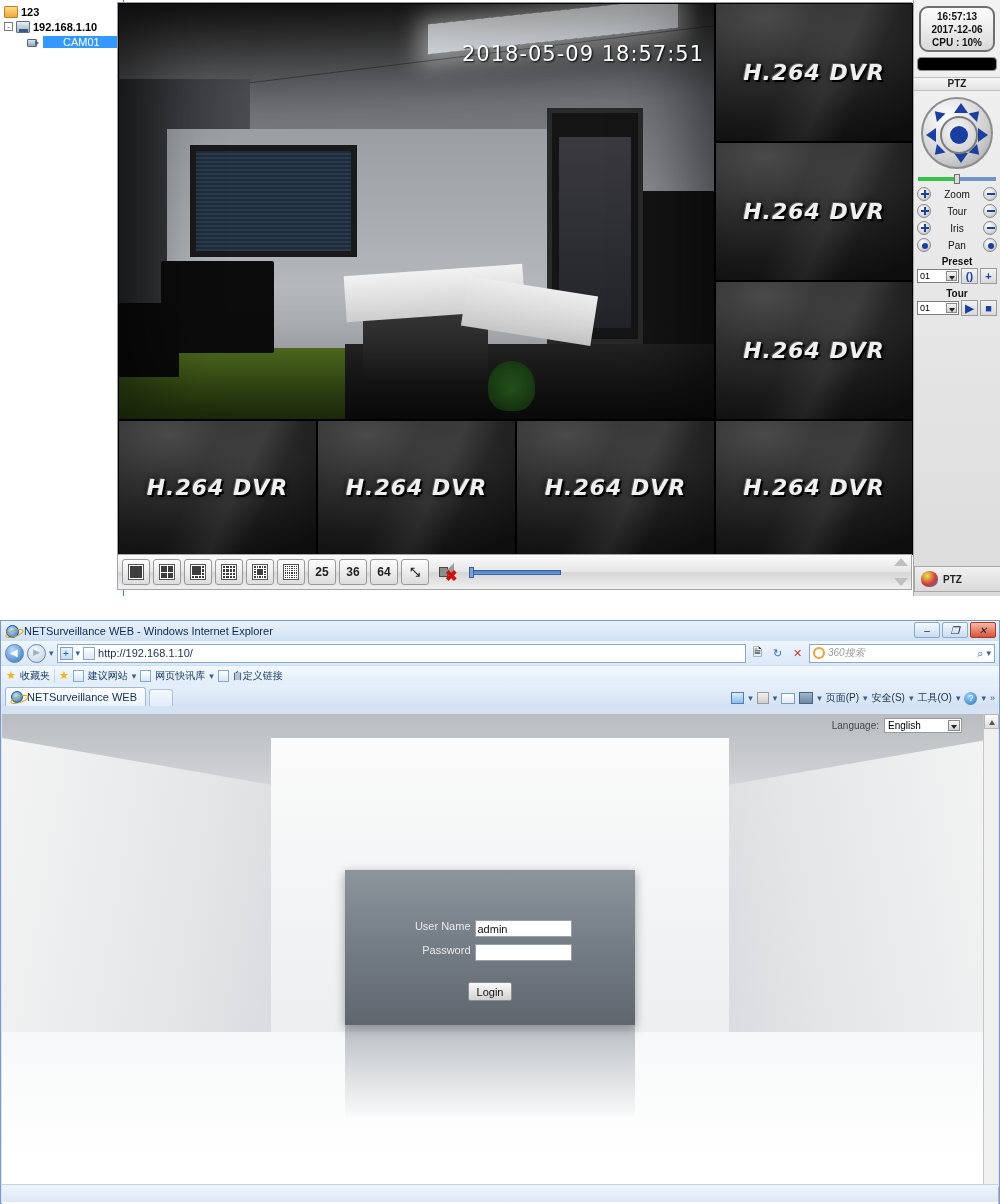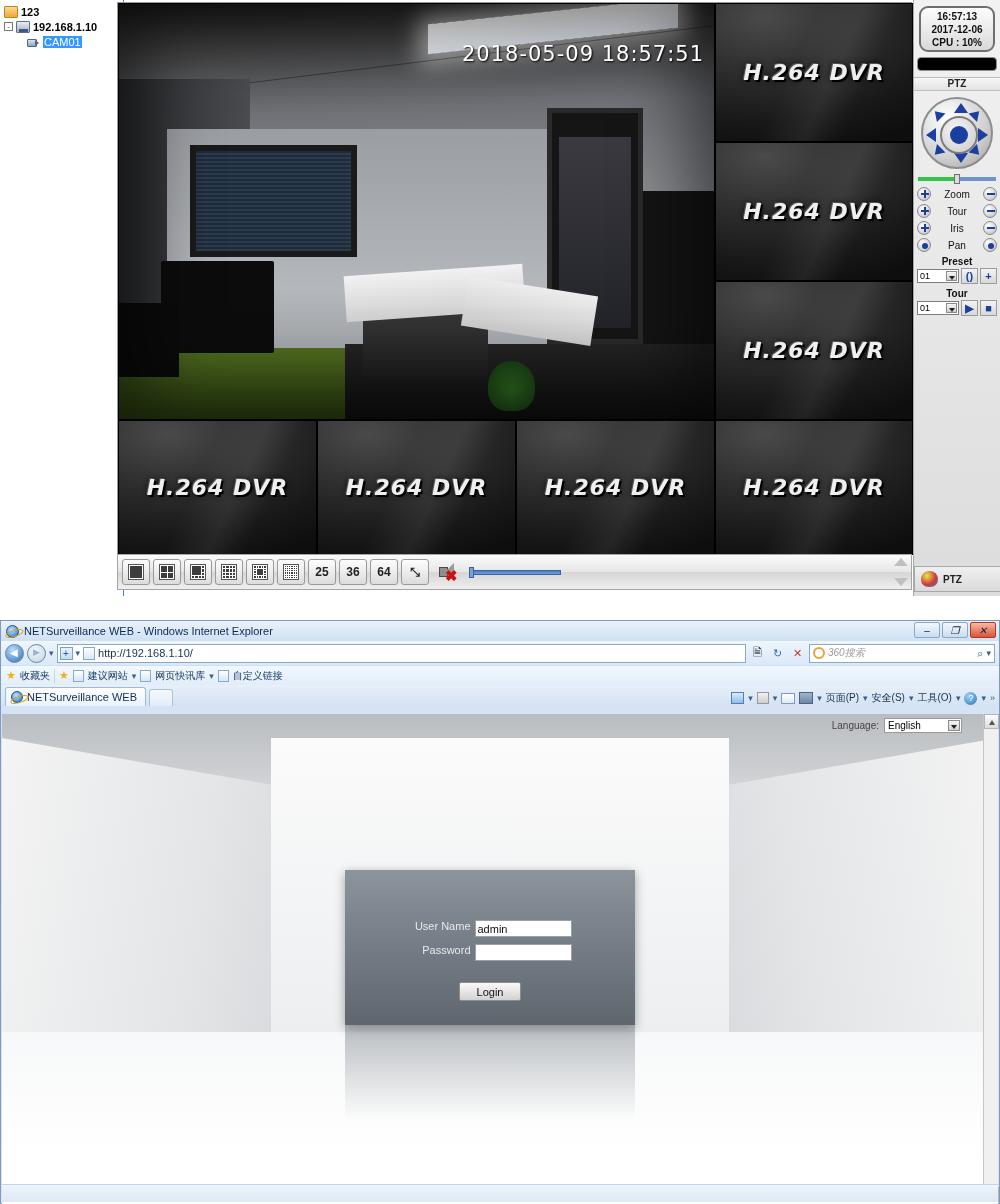--- a/index.html
+++ b/index.html
@@ -19,21 +19,21 @@
   .tree-row.lvl2 { padding-left:24px; }
   .tw { width:9px; height:9px; border:1px solid #7a7a7a; background:#fff; font-size:8px; line-height:7px; text-align:center; color:#333; margin-right:3px; flex:none; font-family:"Liberation Sans",sans-serif; }
   .tico { width:14px; height:12px; margin-right:3px; flex:none; position:relative; }
   .ico-folder { background:linear-gradient(#ffd98a,#f0a93c); border:1px solid #b9851f; border-radius:1px; }
   .ico-dev { background:linear-gradient(#e9eef5,#9fb3c8); border:1px solid #5d7086; border-radius:1px; }
   .ico-dev:after { content:""; position:absolute; left:2px; top:7px; width:9px; height:3px; background:#3a5a80; }
   .ico-cam { background:transparent; }
   .ico-cam:before { content:""; position:absolute; left:1px; top:3px; width:8px; height:6px; background:linear-gradient(#d8e4ef,#8ea6bd); border:1px solid #4f6881; border-radius:1px; }
   .ico-cam:after { content:""; position:absolute; left:9px; top:4px; width:0; height:0; border-top:3px solid transparent; border-bottom:3px solid transparent; border-left:4px solid #4f6881; }
   .tree-label { font-weight:bold; font-size:11px; }
-  .tree-label.sel { background:#3399ff; color:#fff; padding:0 1px; font-weight:normal;text-align:center; }
+  .tree-label.sel { background:#3399ff; color:#fff; padding:0 20px; font-weight:normal;text-align:center; }
 
   
   .video-wrap { position:absolute; left:117px; top:2px; width:795px; height:552px; background:#000; border:1px solid #9a9a9a; }
   .vgrid { position:absolute; inset:0; }
   .tile { position:absolute; background:
       radial-gradient(120% 100% at 25% 10%, #4a4a4a 0%, #2e2e2e 40%, #191919 75%, #0e0e0e 100%);
       border:1px solid #000; display:flex; align-items:center; justify-content:center; overflow:hidden; }
   .tile:after{ content:""; position:absolute; left:-20%; top:-60%; width:180%; height:160%;
       background:linear-gradient(115deg, rgba(255,255,255,0.00) 40%, rgba(255,255,255,0.07) 50%, rgba(255,255,255,0.00) 58%); }
   .dvrtxt { font-family:"DejaVu Sans", sans-serif; font-weight:bold; font-style:italic; font-size:22px; letter-spacing:1px;
@@ -202,21 +202,21 @@
 
   .loginbox { position:absolute; left:345px; top:870px; width:290px; height:155px;
      background:linear-gradient(180deg,#8c949c 0%, #767e87 45%, #5f666e 100%);
      box-shadow:0 3px 10px rgba(0,0,0,.35); z-index:5; }
   .loginbox .refl { position:absolute; left:0; top:155px; width:290px; height:95px;
      background:linear-gradient(180deg,rgba(110,118,126,.45),rgba(255,255,255,0)); }
   .frow { display:flex; align-items:flex-start; justify-content:center; margin-top:0; }
   .frow .lbl { width:62px; text-align:right; font-size:11px; color:#e8eaec; margin-right:4px; }
   .frow input { width:97px; height:17px; border:1px solid #9aa0a6; background:#fff; font-size:11px; padding:0 2px;
      font-family:"Liberation Sans", sans-serif; color:#111; }
-  .loginbtn { display:block; margin:21px auto 0; width:62px; height:19px;
+  .loginbtn { display:block; margin:21px auto 0; width:44px; height:19px;
      background:linear-gradient(180deg,#fafafa,#d2d2d2); border:1px solid #8d8d8d; border-radius:2px;
      font-size:11px; color:#111; font-family:"Liberation Sans", sans-serif; }
   .scroll-v { position:absolute; right:1px; top:93px; width:15px; height:488px; background:#f0f0f0; border-left:1px solid #c6c6c6; }
   .scroll-v .up, .scroll-v .dn { width:15px; height:15px; background:linear-gradient(180deg,#fdfdfd,#dcdcdc); border:1px solid #b6b6b6; position:relative; }
   .scroll-v .dn { position:absolute; bottom:0; }
   .scroll-v .up:after { content:""; position:absolute; left:4px; top:5px; border-left:3px solid transparent; border-right:3px solid transparent; border-bottom:5px solid #555; }
   .scroll-v .dn:after { content:""; position:absolute; left:4px; top:5px; border-left:3px solid transparent; border-right:3px solid transparent; border-top:5px solid #555; }
   .ie-status { position:absolute; left:1px; bottom:1px; width:996px; height:18px; background:linear-gradient(180deg,#eef4fb,#dde8f5); border-top:1px solid #c2d4e6; }
 </style>
 </head>

